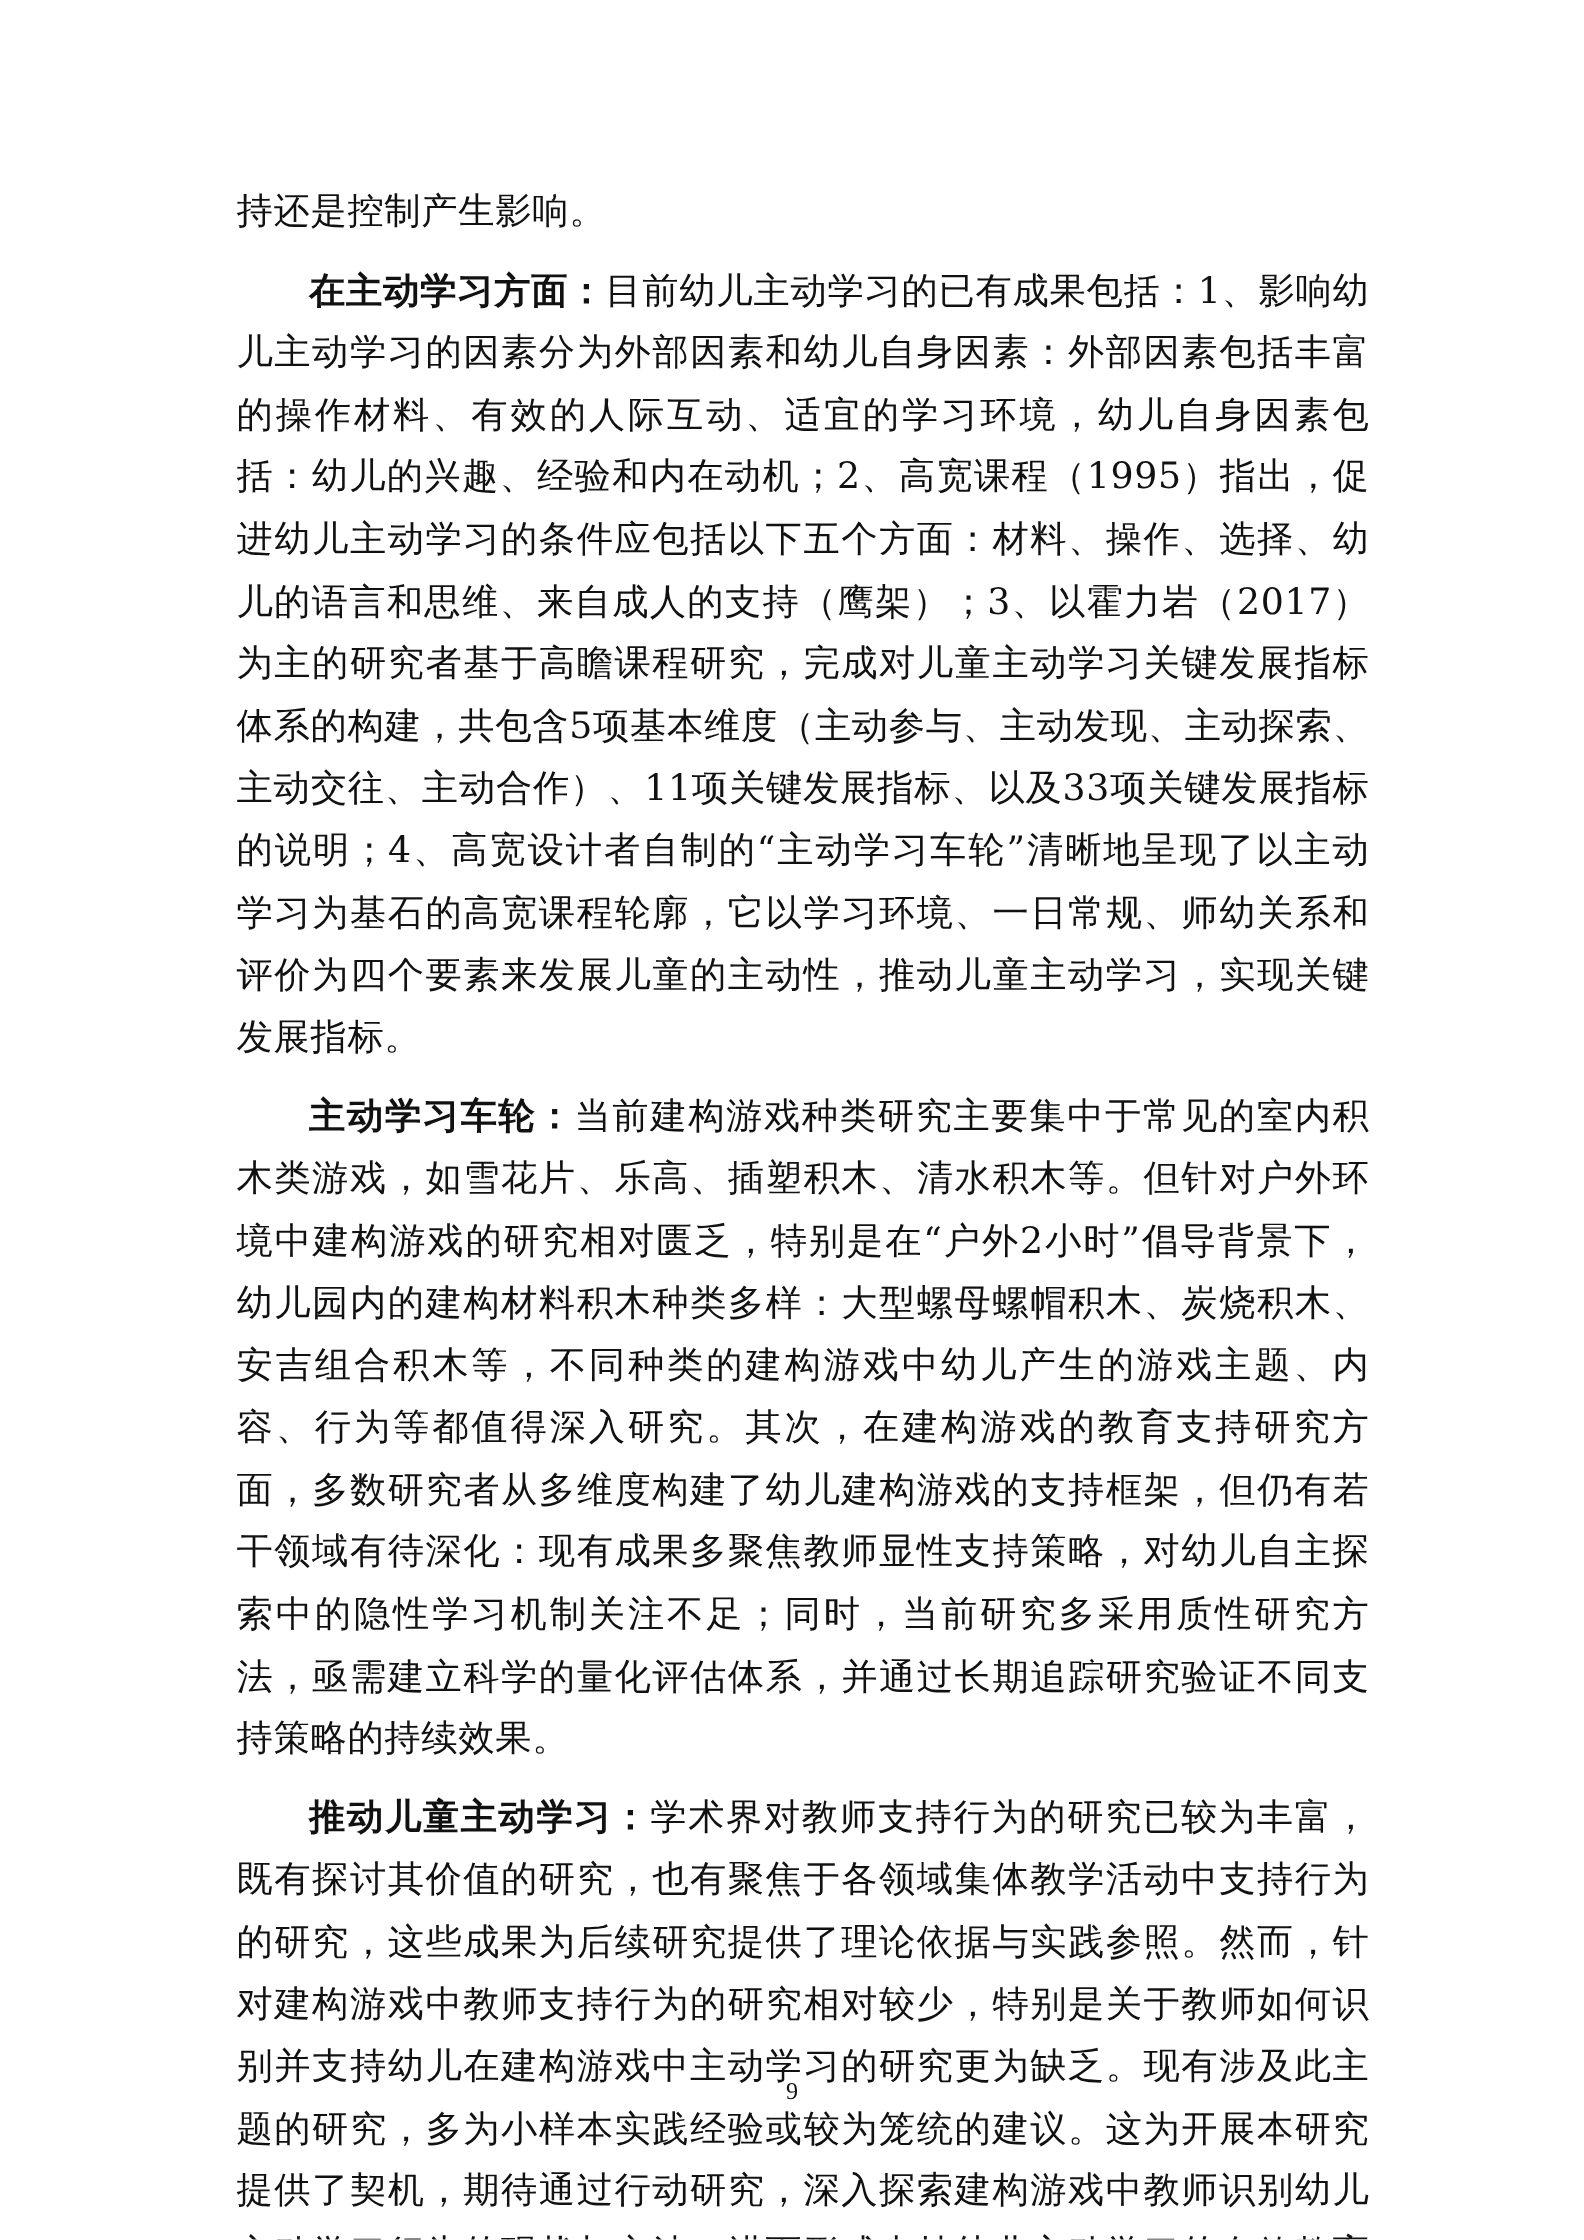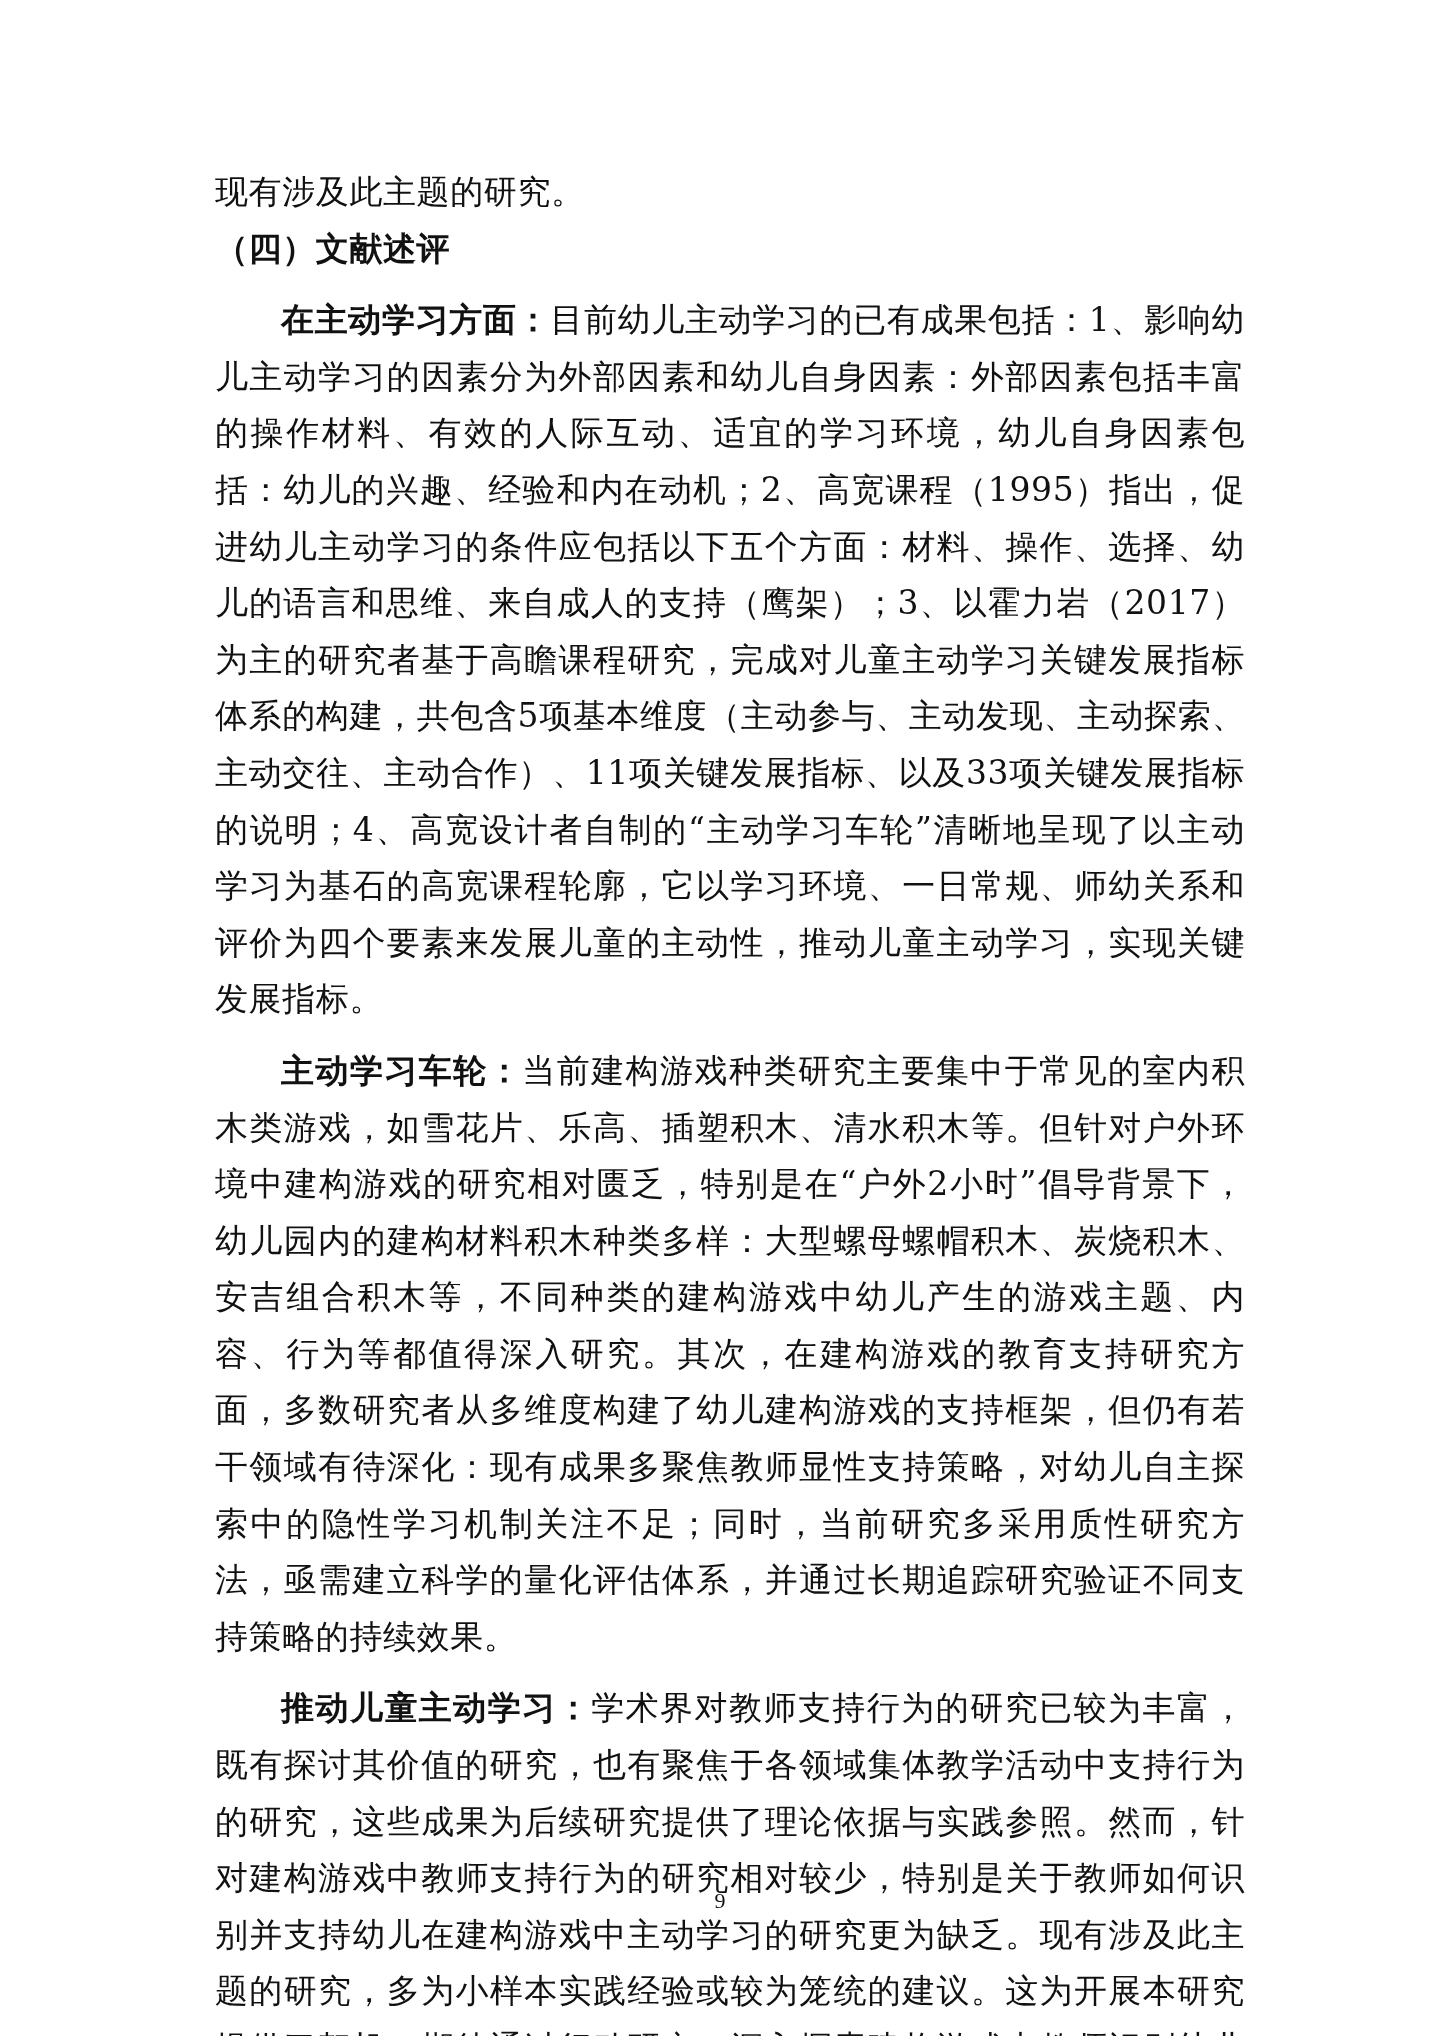--- a/index.html
+++ b/index.html
@@ -50,23 +50,22 @@
     text-align: center;
     font-size: 22px;
     font-family: "Liberation Serif", "DejaVu Serif", serif;
     color: #111;
   }
 </style>
 </head>
 <body>
 
 <div class="page">
-  <p class="line-block">现有涉及此主题的研究。</p>
+  <p class="line-block">持还是控制产生影响。</p>
 
-  <h2 class="heading">（四）文献述评</h2>
 
   <p class="line-block para">
     <span class="lead">在主动学习方面：</span><span>目前幼儿主动学习的已有成果包括：1、影响幼儿主动学习的因素分为外部因素和幼儿自身因素：外部因素包括丰富的操作材料、有效的人际互动、适宜的学习环境，幼儿自身因素包括：幼儿的兴趣、经验和内在动机；2、高宽课程（1995）指出，促进幼儿主动学习的条件应包括以下五个方面：材料、操作、选择、幼儿的语言和思维、来自成人的支持（鹰架）；3、以霍力岩（2017）为主的研究者基于高瞻课程研究，完成对儿童主动学习关键发展指标体系的构建，共包含5项基本维度（主动参与、主动发现、主动探索、主动交往、主动合作）、11项关键发展指标、以及33项关键发展指标的说明；4、高宽设计者自制的“主动学习车轮”清晰地呈现了以主动学习为基石的高宽课程轮廓，它以学习环境、一日常规、师幼关系和评价为四个要素来发展儿童的主动性，推动儿童主动学习，实现关键发展指标。</span>
   </p>
 
   <p class="line-block para">
     <span class="lead">主动学习车轮：</span><span>当前建构游戏种类研究主要集中于常见的室内积木类游戏，如雪花片、乐高、插塑积木、清水积木等。但针对户外环境中建构游戏的研究相对匮乏，特别是在“户外2小时”倡导背景下，幼儿园内的建构材料积木种类多样：大型螺母螺帽积木、炭烧积木、安吉组合积木等，不同种类的建构游戏中幼儿产生的游戏主题、内容、行为等都值得深入研究。其次，在建构游戏的教育支持研究方面，多数研究者从多维度构建了幼儿建构游戏的支持框架，但仍有若干领域有待深化：现有成果多聚焦教师显性支持策略，对幼儿自主探索中的隐性学习机制关注不足；同时，当前研究多采用质性研究方法，亟需建立科学的量化评估体系，并通过长期追踪研究验证不同支持策略的持续效果。</span>
   </p>
 
   <p class="line-block para">

